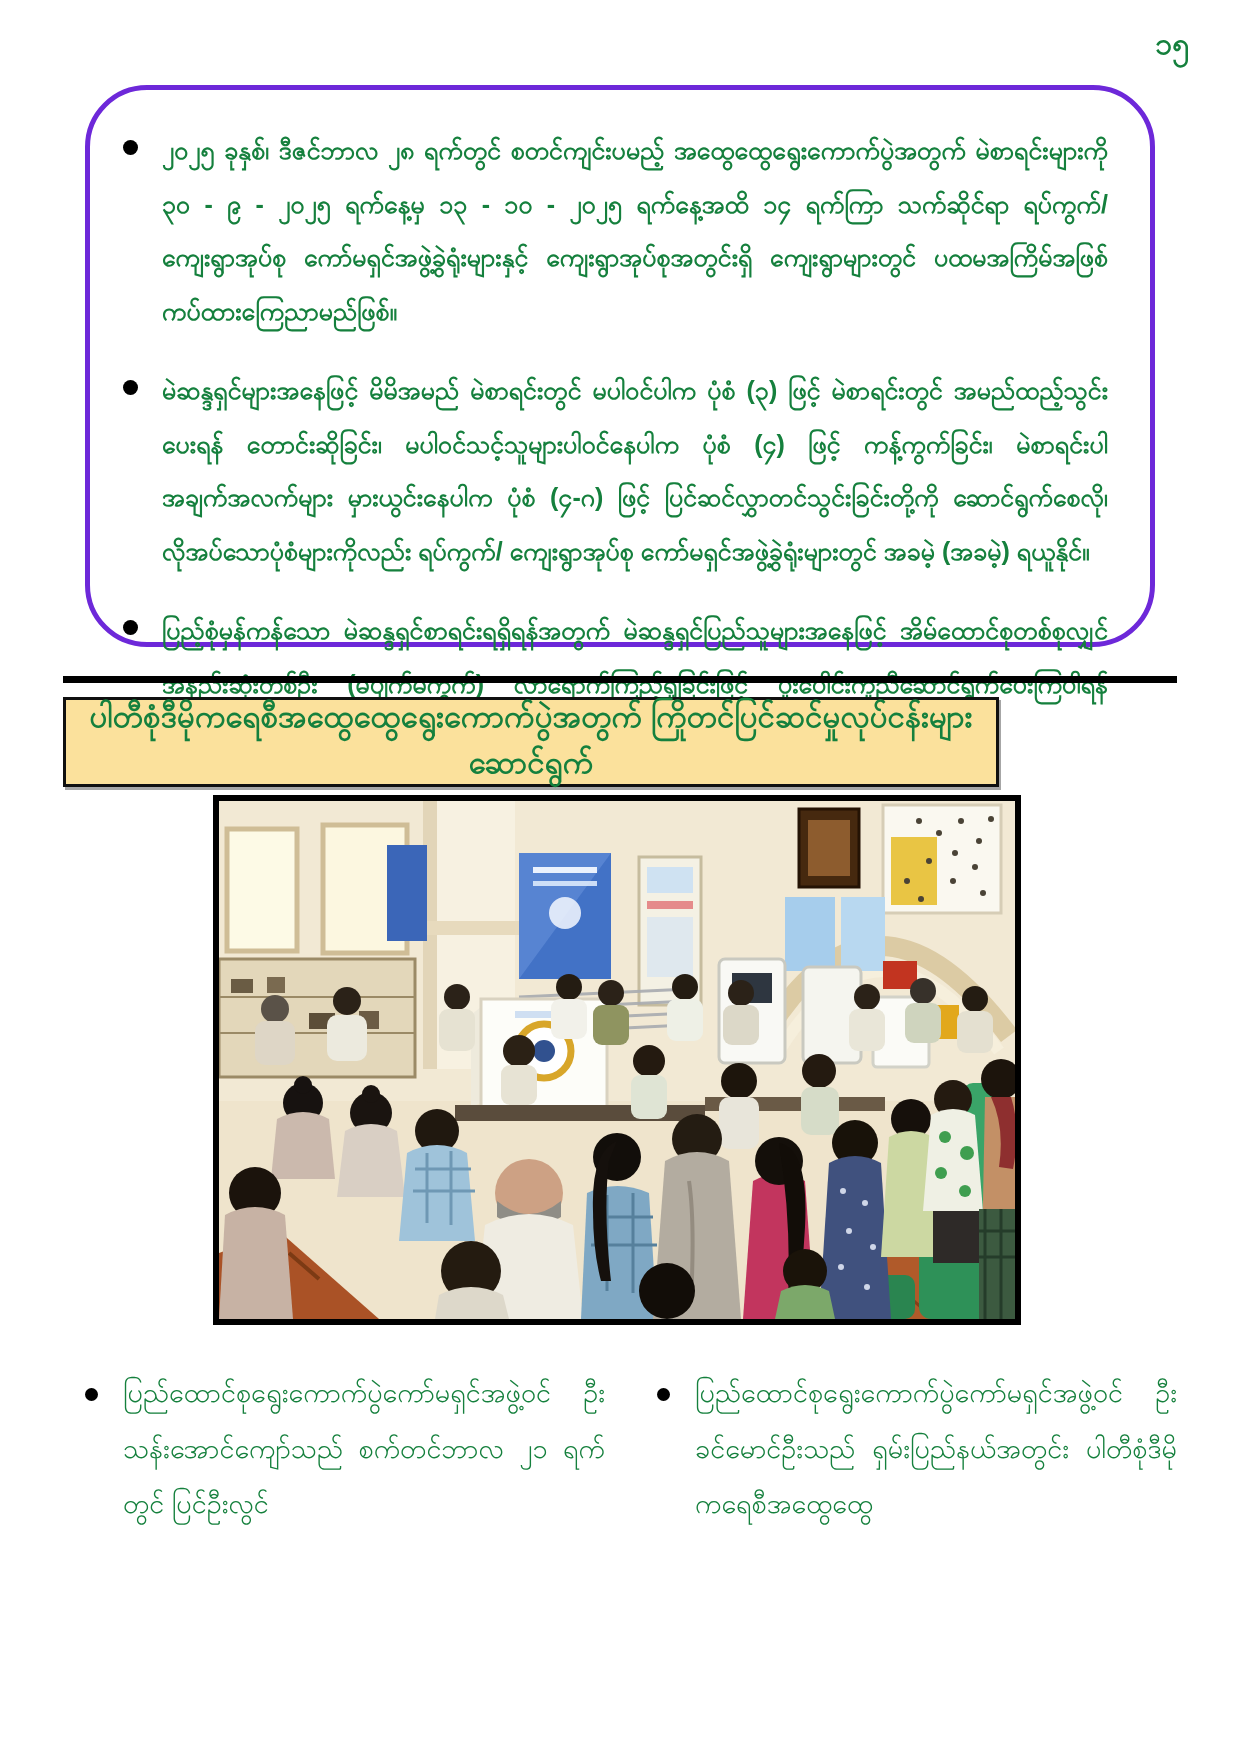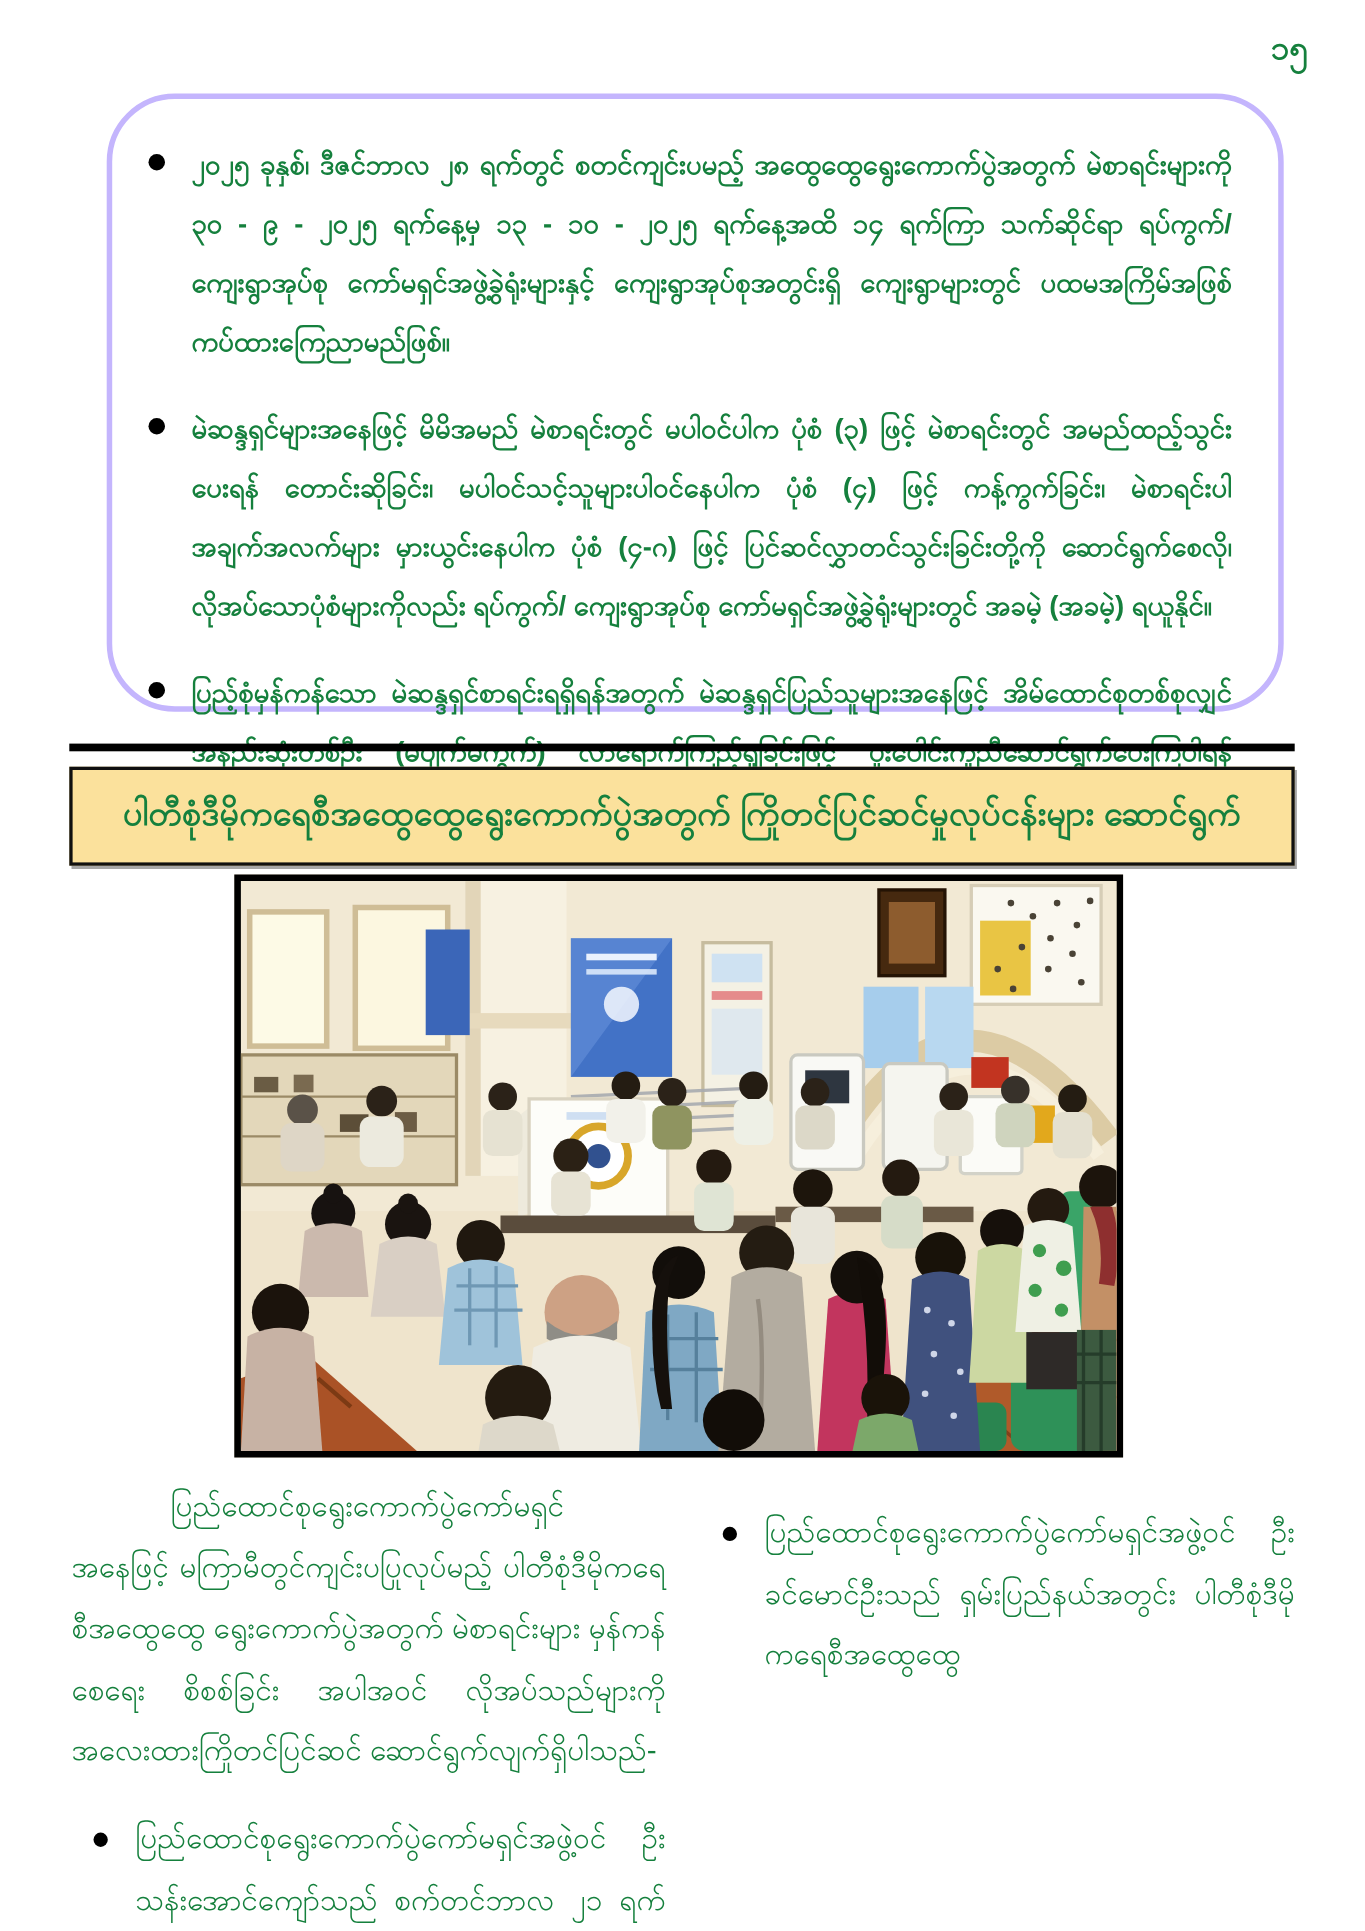--- a/index.html
+++ b/index.html
@@ -11,24 +11,23 @@
     color:#15803d;
     overflow:hidden;
   }
   .page-number{
     position:absolute;top:24px;right:52px;
     font-size:30px;font-weight:bold;
   }
   
   .notice-box{
     position:absolute;left:85px;top:85px;width:1070px;height:562px;
-    border:5px solid #c4b5fd;border-radius:62px;box-sizing:border-box;
+    border:5px solid #6d28d9;border-radius:62px;box-sizing:border-box;
     padding:34px 42px 0 16px;
     background:#fff;
-    margin-left:12px;
   }
   .n-item{
     position:relative;
     padding-left:56px;
     margin-bottom:26px;
     font-size:25px;
     font-weight:600;
     line-height:2.14;
     text-align:justify;
   }
@@ -36,21 +35,21 @@
     position:absolute;left:17px;top:16px;
     width:15px;height:15px;border-radius:50%;background:#000;
   }
   
   .divider{
     position:absolute;left:63px;top:676px;width:1114px;height:7px;
     background:#000;
   }
   
   .headline-bar{
-    position:absolute;left:63px;top:697px;width:1114px;height:90px;
+    position:absolute;left:63px;top:697px;width:936px;height:90px;
     box-sizing:border-box;
     background:#fbe19c;
     border:3px solid #101010;
     display:flex;align-items:center;justify-content:center;
     box-shadow:2px 3px 0 rgba(0,0,0,0.35);
   }
   .headline-bar .headline-text{
     font-size:31px;font-weight:bold;letter-spacing:0.2px;
     text-align:center;
   }
@@ -301,21 +300,20 @@
       <path d="M6 414 q30 -16 60 0 l8 104 -74 0 Z" fill="#c7b2a4"></path>
       <circle cx="252" cy="470" r="30" fill="#241b10"></circle>
       <path d="M220 494 q32 -16 64 0 l6 24 -74 0 Z" fill="#ddd8ca"></path>
       <circle cx="448" cy="490" r="28" fill="#120d08"></circle>
       <circle cx="586" cy="470" r="22" fill="#1a1309"></circle>
       <path d="M562 490 q24 -12 48 0 l6 28 -60 0 Z" fill="#7ca86a"></path>
     </svg>
   </div>
 
   <div class="col col-left">
-    <p class="para-indent">ပြည်ထောင်စုရွေးကောက်ပွဲကော်မရှင် အနေဖြင့် မကြာမီတွင်ကျင်းပပြုလုပ်မည့် ပါတီစုံဒီမိုကရေစီအထွေထွေ ရွေးကောက်ပွဲအတွက် မဲစာရင်းများ မှန်ကန်စေရေး စိစစ်ခြင်း အပါအဝင် လိုအပ်သည်များကို အလေးထားကြိုတင်ပြင်ဆင် ဆောင်ရွက်လျက်ရှိပါသည်-</p>
     <div class="c-item">
       <span class="dot"></span>
       <span>ပြည်ထောင်စုရွေးကောက်ပွဲကော်မရှင်အဖွဲ့ဝင် ဦးသန်းအောင်ကျော်သည် စက်တင်ဘာလ ၂၁ ရက်တွင် ပြင်ဦးလွင်</span>
     </div>
   </div>
 
   <div class="col col-right">
     <div class="c-item">
       <span class="dot"></span>
       <span>ပြည်ထောင်စုရွေးကောက်ပွဲကော်မရှင်အဖွဲ့ဝင် ဦးခင်မောင်ဦးသည် ရှမ်းပြည်နယ်အတွင်း ပါတီစုံဒီမိုကရေစီအထွေထွေ</span>

